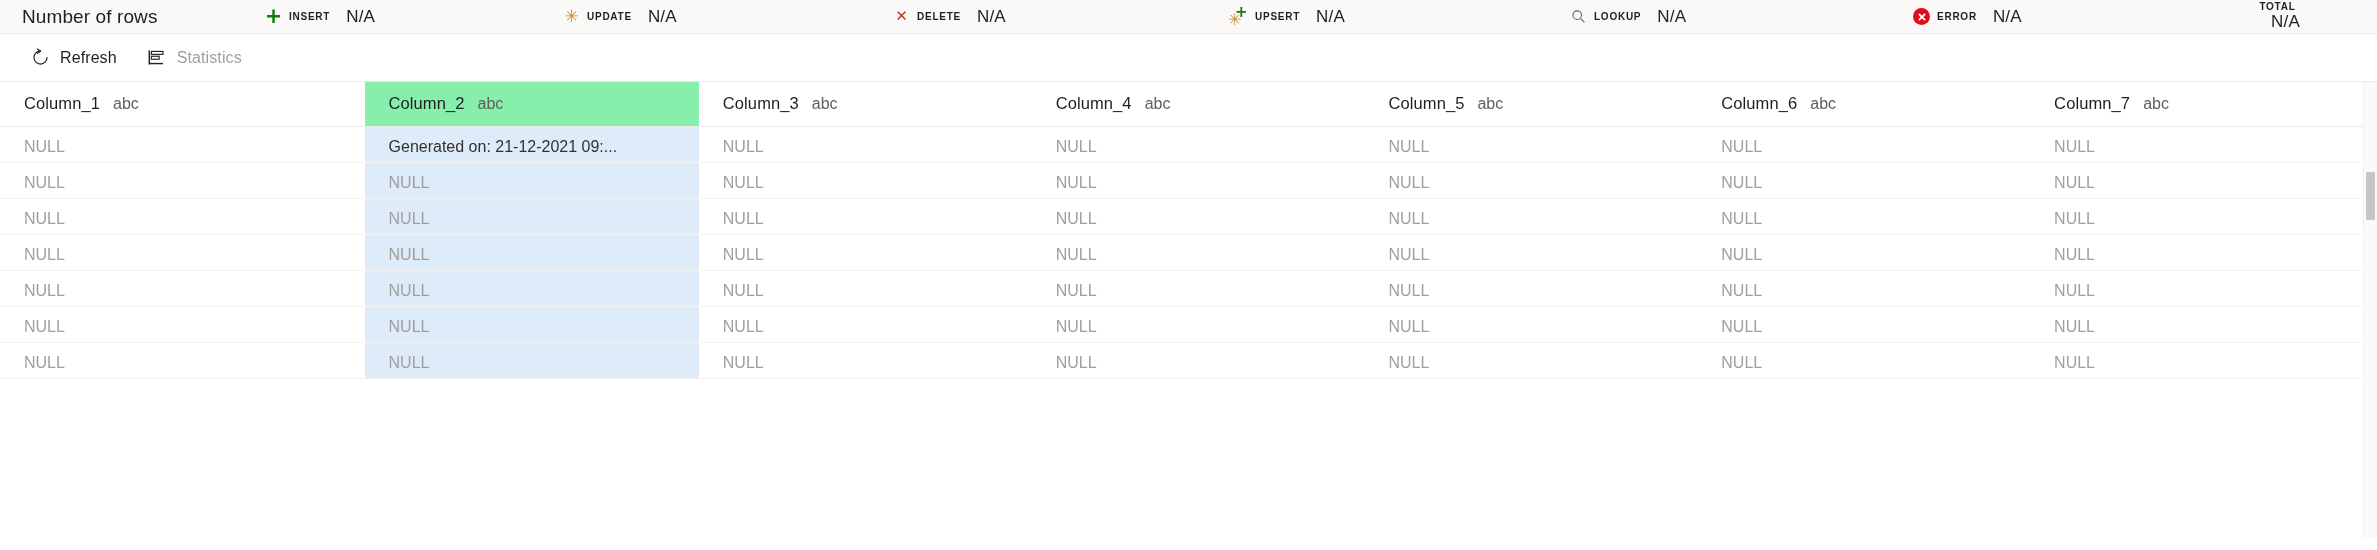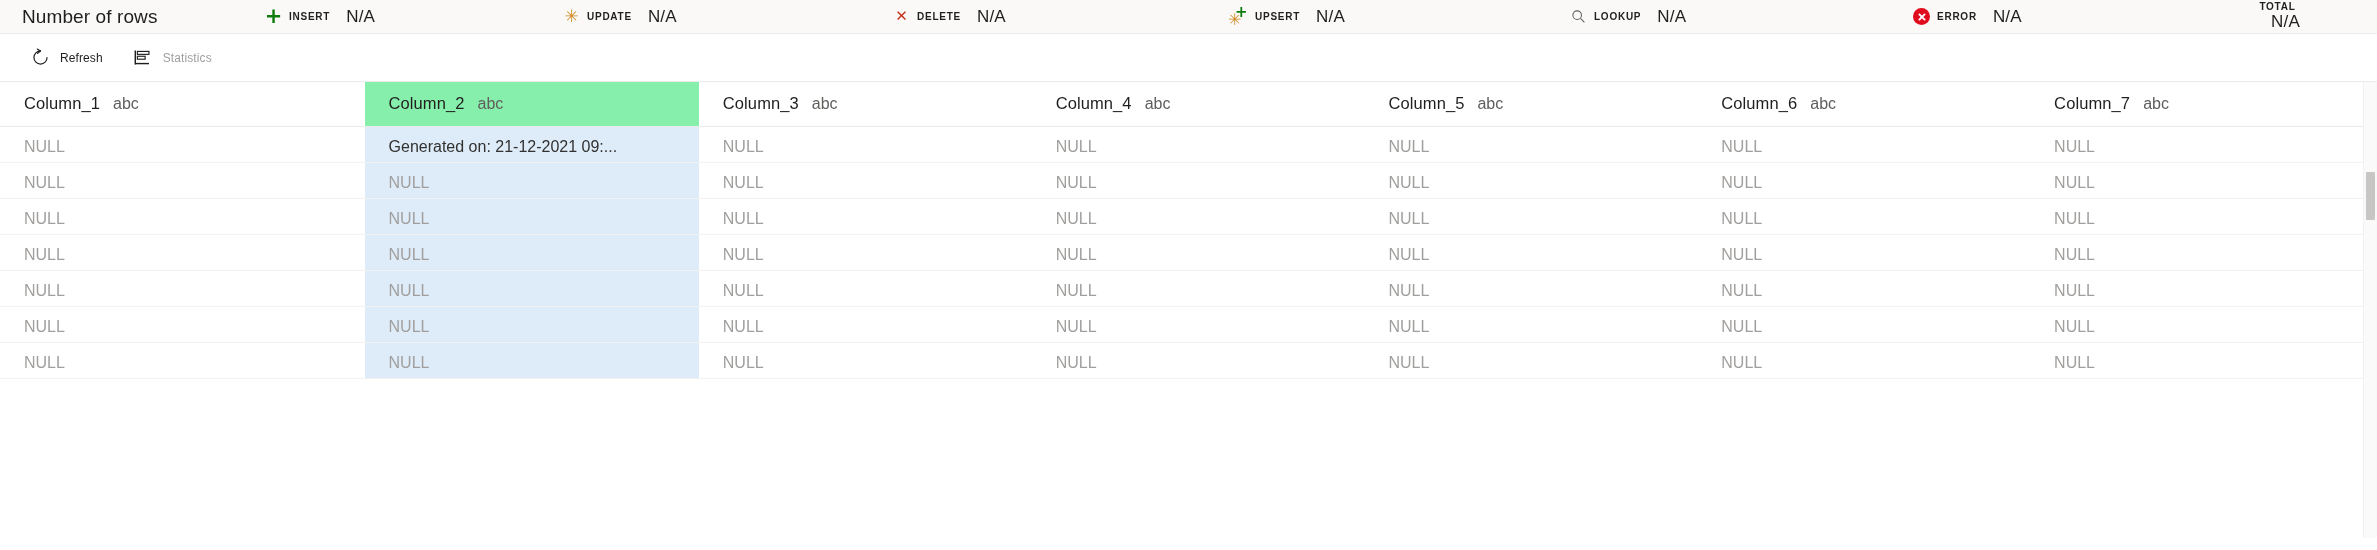--- a/index.html
+++ b/index.html
@@ -144,21 +144,21 @@
   .tb-ico {
     width: 20px;
     height: 20px;
     display: inline-flex;
     align-items: center;
     justify-content: center;
     margin-right: 10px;
   }
   .tb-ico svg { display: block; }
   .tb-label {
-    font-size: 12px;
+    font-size: 16px;
     color: #201f1e;
     letter-spacing: .1px;
   }
   .tb-btn.disabled .tb-label { color: #a19f9d; }
 
   
   .grid-wrap {
     position: relative;
     height: 456px;
     overflow: hidden;

